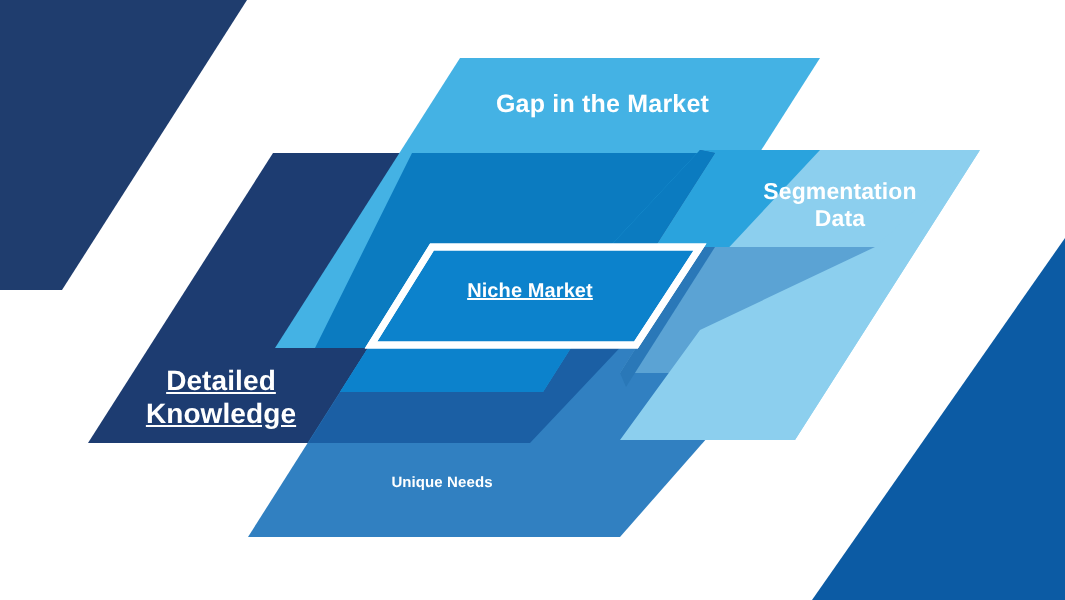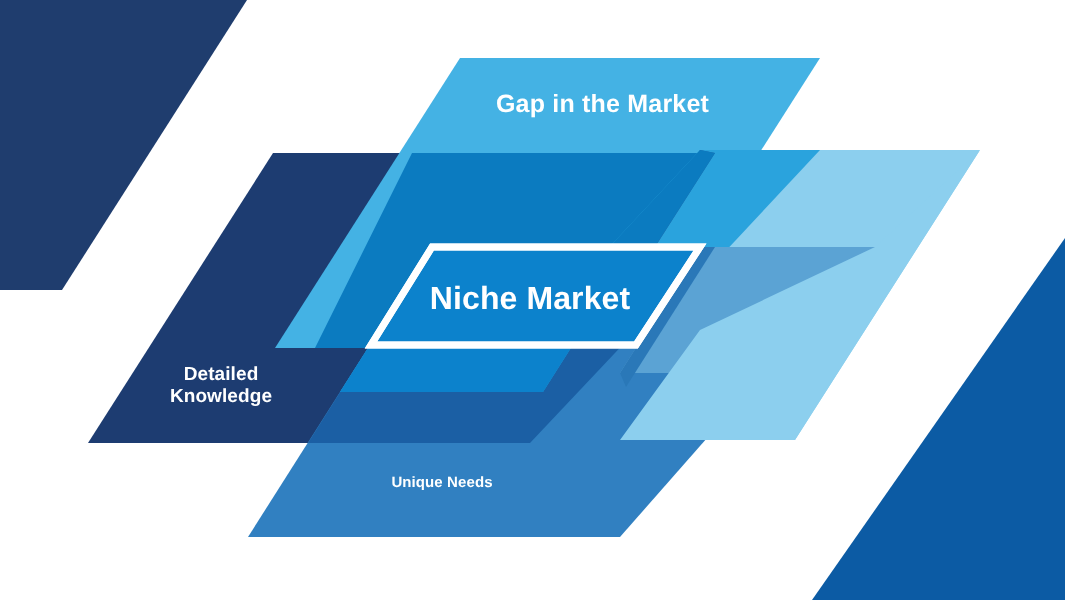--- a/index.html
+++ b/index.html
@@ -45,36 +45,38 @@
     left: 712px;
     top: 178px;
     width: 256px;
     font-size: 23px;
     letter-spacing: 0.1px;
   }
   #label-detailed {
     left: 110px;
     top: 364px;
     width: 222px;
-    font-size: 19px;
-    letter-spacing: 0.1px;
+    font-size: 28px;
+    letter-spacing: 0.1px;
+    text-decoration: underline;
   }
   #label-unique {
     left: 292px;
     top: 474px;
     width: 300px;
     font-size: 15px;
     letter-spacing: 0.1px;
   }
   #label-niche {
     left: 400px;
     top: 280px;
     width: 260px;
-    font-size: 32px;
-    letter-spacing: 0.1px;
+    font-size: 20px;
+    letter-spacing: 0.1px;
+    text-decoration: underline;
   }
 </style>
 </head>
 <body>
 
 <div id="stage">
 
   <svg id="diagram-svg" viewBox="0 0 1065 600" xmlns="http://www.w3.org/2000/svg">
 
     <polygon points="0,0 245,0 60,290 0,290" fill="#1f3d6e"></polygon>
@@ -227,20 +229,22 @@
 
       <polygon points="432,247 700,247 636,345 371,345" fill="#0c82cc" stroke="#ffffff" stroke-width="7" stroke-linejoin="miter"></polygon>
 
       <polygon points="432,247 700,247 636,345 371,345" fill="#0c82cc" opacity="0"></polygon>
       <polygon points="432,247 700,247 636,345 371,345" fill="none" stroke="#ffffff" stroke-width="7" stroke-linejoin="miter"></polygon>
     </g>
   </svg>
 
   <div class="dgm-label" id="label-gap">Gap in the Market</div>
 
+  <div class="dgm-label" id="label-segmentation">Segmentation
+Data</div>
 
   <div class="dgm-label" id="label-detailed">Detailed
 Knowledge</div>
 
   <div class="dgm-label" id="label-unique">Unique Needs</div>
 
   <div class="dgm-label" id="label-niche">Niche Market</div>
 
 </div>
 

